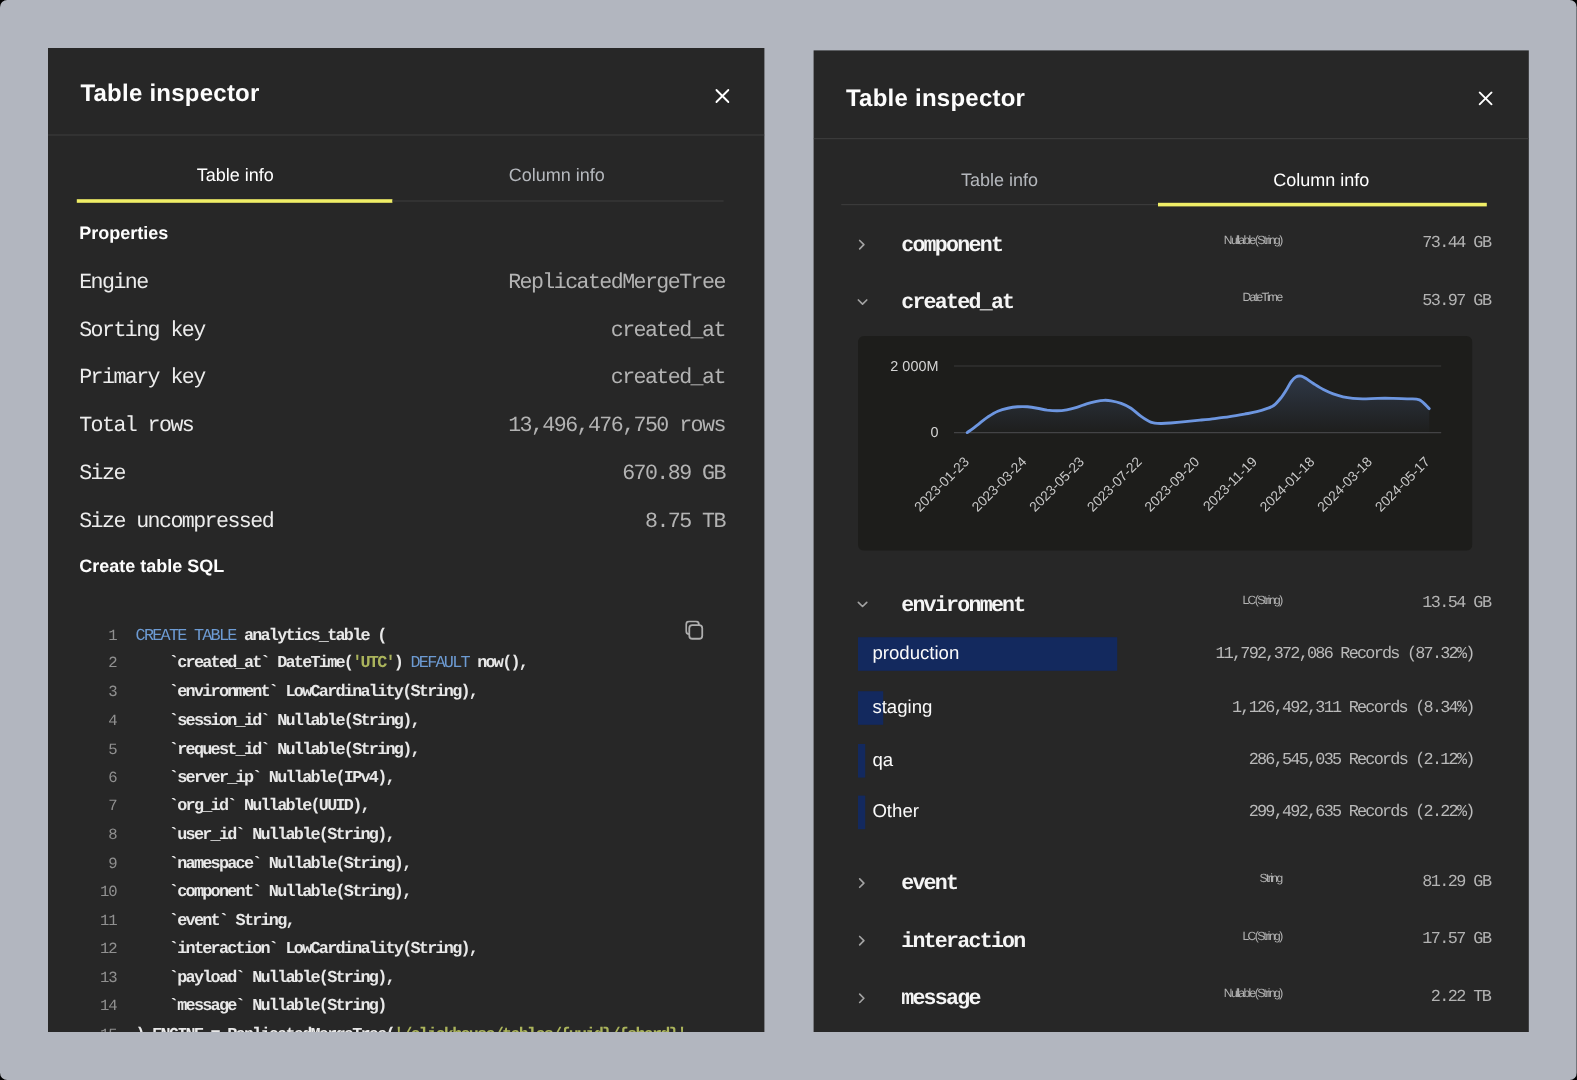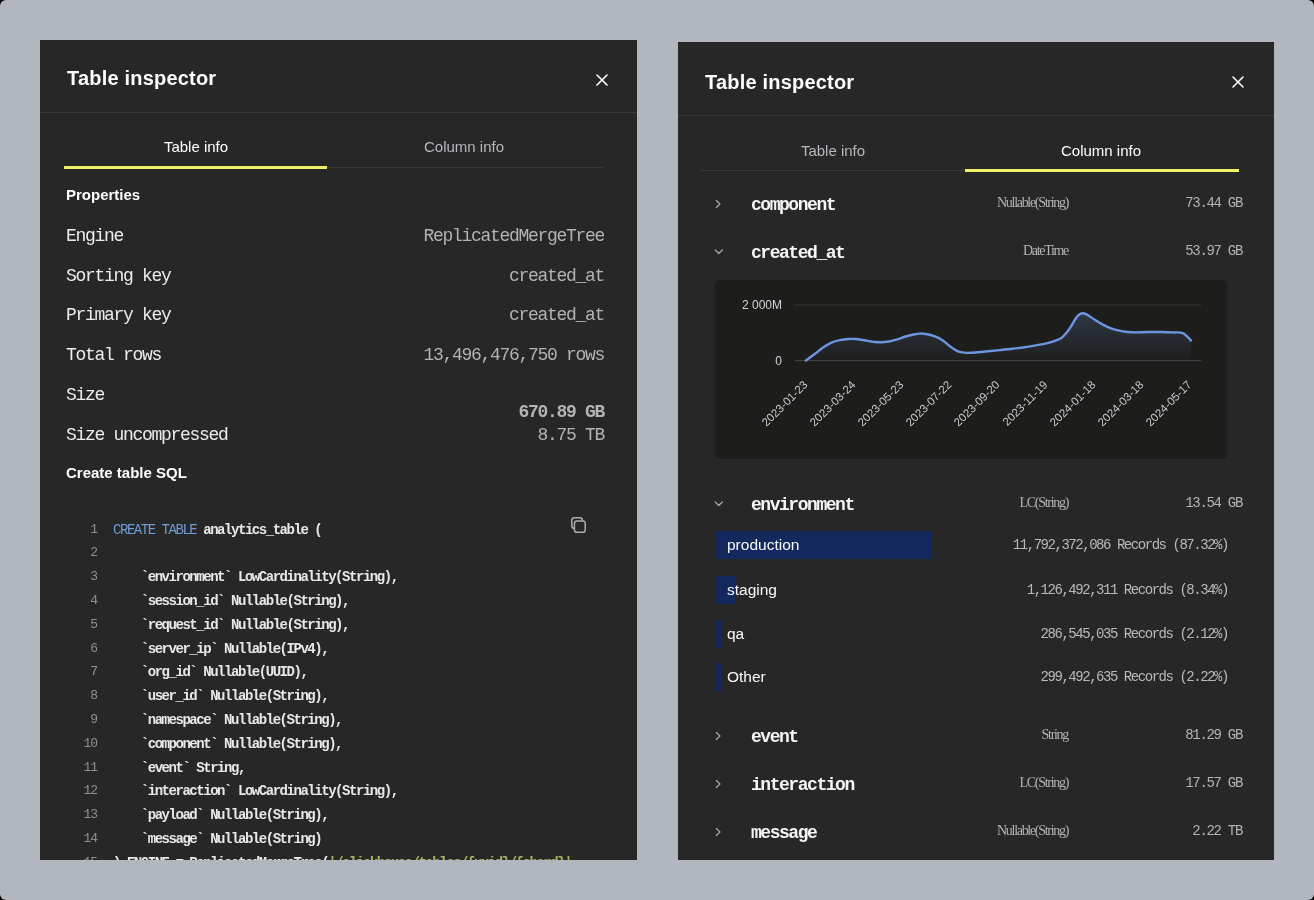--- a/index.html
+++ b/index.html
@@ -12,21 +12,21 @@
   .hdiv{position:absolute;left:0;right:0;height:1px;background:#3a3a3a;}
   .sech{font-size:15px;font-weight:700;color:#fdfdfd;}
   .mono{font-family:"Liberation Mono",monospace;font-size:18px;letter-spacing:-1.3px;white-space:pre;}
   .plab{color:#ececec;}
   .pval{color:#b3b3b3;text-align:right;}
   .code{font-family:"Liberation Mono",monospace;font-size:14px;letter-spacing:-1.46px;white-space:pre;color:#e8e8e8;font-weight:700;}
   .lnum{font-family:"Liberation Mono",monospace;font-size:13px;letter-spacing:-1px;color:#909090;text-align:right;font-weight:400;}
   .kw{color:#6d9bd3;font-weight:400;}
   .str{color:#abb45c;}
   .colname{font-family:"Liberation Mono",monospace;font-size:18px;letter-spacing:-1.46px;font-weight:700;color:#f5f5f5;white-space:pre;}
-  .coltype{font-family:Liberation Serif, serif;font-size:14px;letter-spacing:-1.3px;color:#b3b3b3;text-align:right;white-space:pre;}
+  .coltype{font-family:Liberation Sans, sans-serif;font-size:10px;letter-spacing:-1.3px;color:#b3b3b3;text-align:right;white-space:pre;}
   .colsize{font-family:"Liberation Mono",monospace;font-size:14px;letter-spacing:-1.3px;color:#b3b3b3;text-align:right;white-space:pre;}
   .bar{position:absolute;background:#13295e;}
   .barlab{position:absolute;font-size:15.5px;color:#fafafa;}
   .recval{font-family:"Liberation Mono",monospace;font-size:14px;letter-spacing:-1.46px;color:#b9b9b9;text-align:right;white-space:pre;}
 </style>
 </head>
 <body>
 <div id="root">
 
   <div class="panel" style="left:40px;top:40px;width:597px;height:820px;">
@@ -45,34 +45,35 @@
 
     <div class="abs mono plab" style="left:26px;top:186px;">Engine</div>
     <div class="abs mono pval" style="right:33px;top:186px;">ReplicatedMergeTree</div>
     <div class="abs mono plab" style="left:26px;top:226px;">Sorting key</div>
     <div class="abs mono pval" style="right:33px;top:226px;">created_at</div>
     <div class="abs mono plab" style="left:26px;top:265px;">Primary key</div>
     <div class="abs mono pval" style="right:33px;top:265px;">created_at</div>
     <div class="abs mono plab" style="left:26px;top:305px;">Total rows</div>
     <div class="abs mono pval" style="right:33px;top:305px;">13,496,476,750 rows</div>
     <div class="abs mono plab" style="left:26px;top:345px;">Size</div>
-    <div class="abs mono pval" style="right:33px;top:362px;font-weight:bold;">670.89 GB</div>
+    <div class="abs mono pval" style="right:33px;top:345px;">670.89 GB</div>
     <div class="abs mono plab" style="left:26px;top:385px;">Size uncompressed</div>
     <div class="abs mono pval" style="right:33px;top:385px;">8.75 TB</div>
 
     <div class="abs sech" style="left:26px;top:424px;">Create table SQL</div>
 
     <svg class="abs" style="left:531px;top:477px;" width="16" height="17" viewBox="0 0 16 17">
       <rect x="0.8" y="0.8" width="10.6" height="10.6" rx="2.6" fill="none" stroke="#aeaeae" stroke-width="1.5"></rect>
       <rect x="3.4" y="3.9" width="10.8" height="11.4" rx="2.6" fill="#272727" stroke="#aeaeae" stroke-width="1.5"></rect>
     </svg>
 
     <div class="abs lnum" style="right:540px;top:481.5px;width:30px;">1</div>
       <div class="abs code" style="left:73px;top:481.5px;"><span class="kw">CREATE TABLE</span> analytics_table (</div>
       <div class="abs lnum" style="right:540px;top:505.3px;width:30px;">2</div>
+      <div class="abs code" style="left:73px;top:505.3px;">    `created_at` DateTime(<span class="str">'UTC'</span>) <span class="kw">DEFAULT</span> now(),</div>
       <div class="abs lnum" style="right:540px;top:529.1px;width:30px;">3</div>
       <div class="abs code" style="left:73px;top:529.1px;">    `environment` LowCardinality(String),</div>
       <div class="abs lnum" style="right:540px;top:552.9px;width:30px;">4</div>
       <div class="abs code" style="left:73px;top:552.9px;">    `session_id` Nullable(String),</div>
       <div class="abs lnum" style="right:540px;top:576.7px;width:30px;">5</div>
       <div class="abs code" style="left:73px;top:576.7px;">    `request_id` Nullable(String),</div>
       <div class="abs lnum" style="right:540px;top:600.5px;width:30px;">6</div>
       <div class="abs code" style="left:73px;top:600.5px;">    `server_ip` Nullable(IPv4),</div>
       <div class="abs lnum" style="right:540px;top:624.3px;width:30px;">7</div>
       <div class="abs code" style="left:73px;top:624.3px;">    `org_id` Nullable(UUID),</div>

